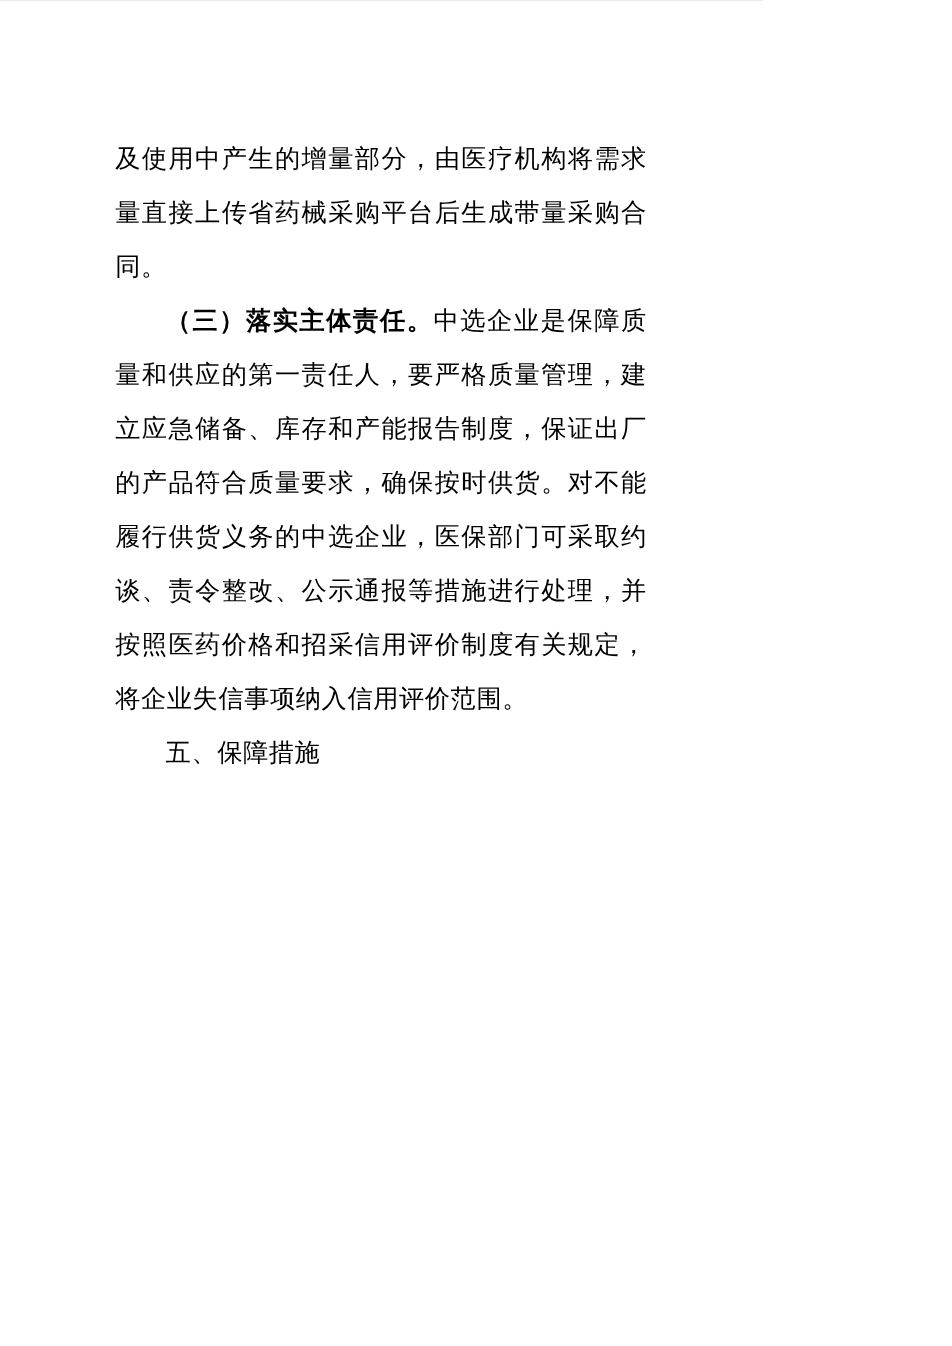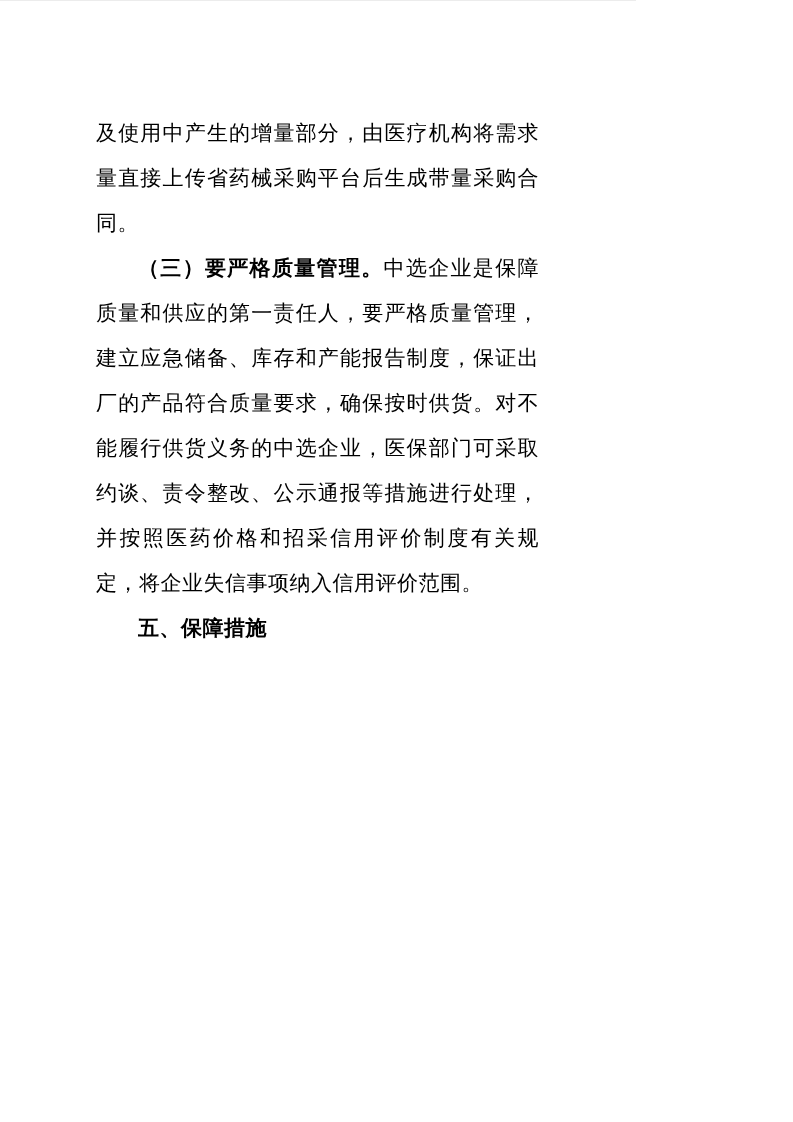--- a/index.html
+++ b/index.html
@@ -30,35 +30,35 @@
     letter-spacing: 0.5px;
     word-break: break-all;
   }
   .para.no-indent {
     text-indent: 0;
   }
   .lead {
     font-weight: bold;
   }
   .section-heading {
-    font-weight: bold;
+    font-weight: normal;
   }
 </style>
 </head>
 <body>
 
 <div class="page">
 
   <p class="para no-indent">
     <span>及使用中产生的增量部分，由医疗机构将需求量直接上传省药械采购平台后生成带量采购合同。</span>
   </p>
 
 
   <p class="para">
-    <span class="lead">（三）要严格质量管理。</span><span>中选企业是保障质量和供应的第一责任人，要严格质量管理，建立应急储备、库存和产能报告制度，保证出厂的产品符合质量要求，确保按时供货。对不能履行供货义务的中选企业，医保部门可采取约谈、责令整改、公示通报等措施进行处理，并按照医药价格和招采信用评价制度有关规定，将企业失信事项纳入信用评价范围。</span>
+    <span class="lead">（三）落实主体责任。</span><span>中选企业是保障质量和供应的第一责任人，要严格质量管理，建立应急储备、库存和产能报告制度，保证出厂的产品符合质量要求，确保按时供货。对不能履行供货义务的中选企业，医保部门可采取约谈、责令整改、公示通报等措施进行处理，并按照医药价格和招采信用评价制度有关规定，将企业失信事项纳入信用评价范围。</span>
   </p>
 
   <p class="para section-heading">
     <span>五、保障措施</span>
   </p>
 
 
 </div>
 
 </body></html>

